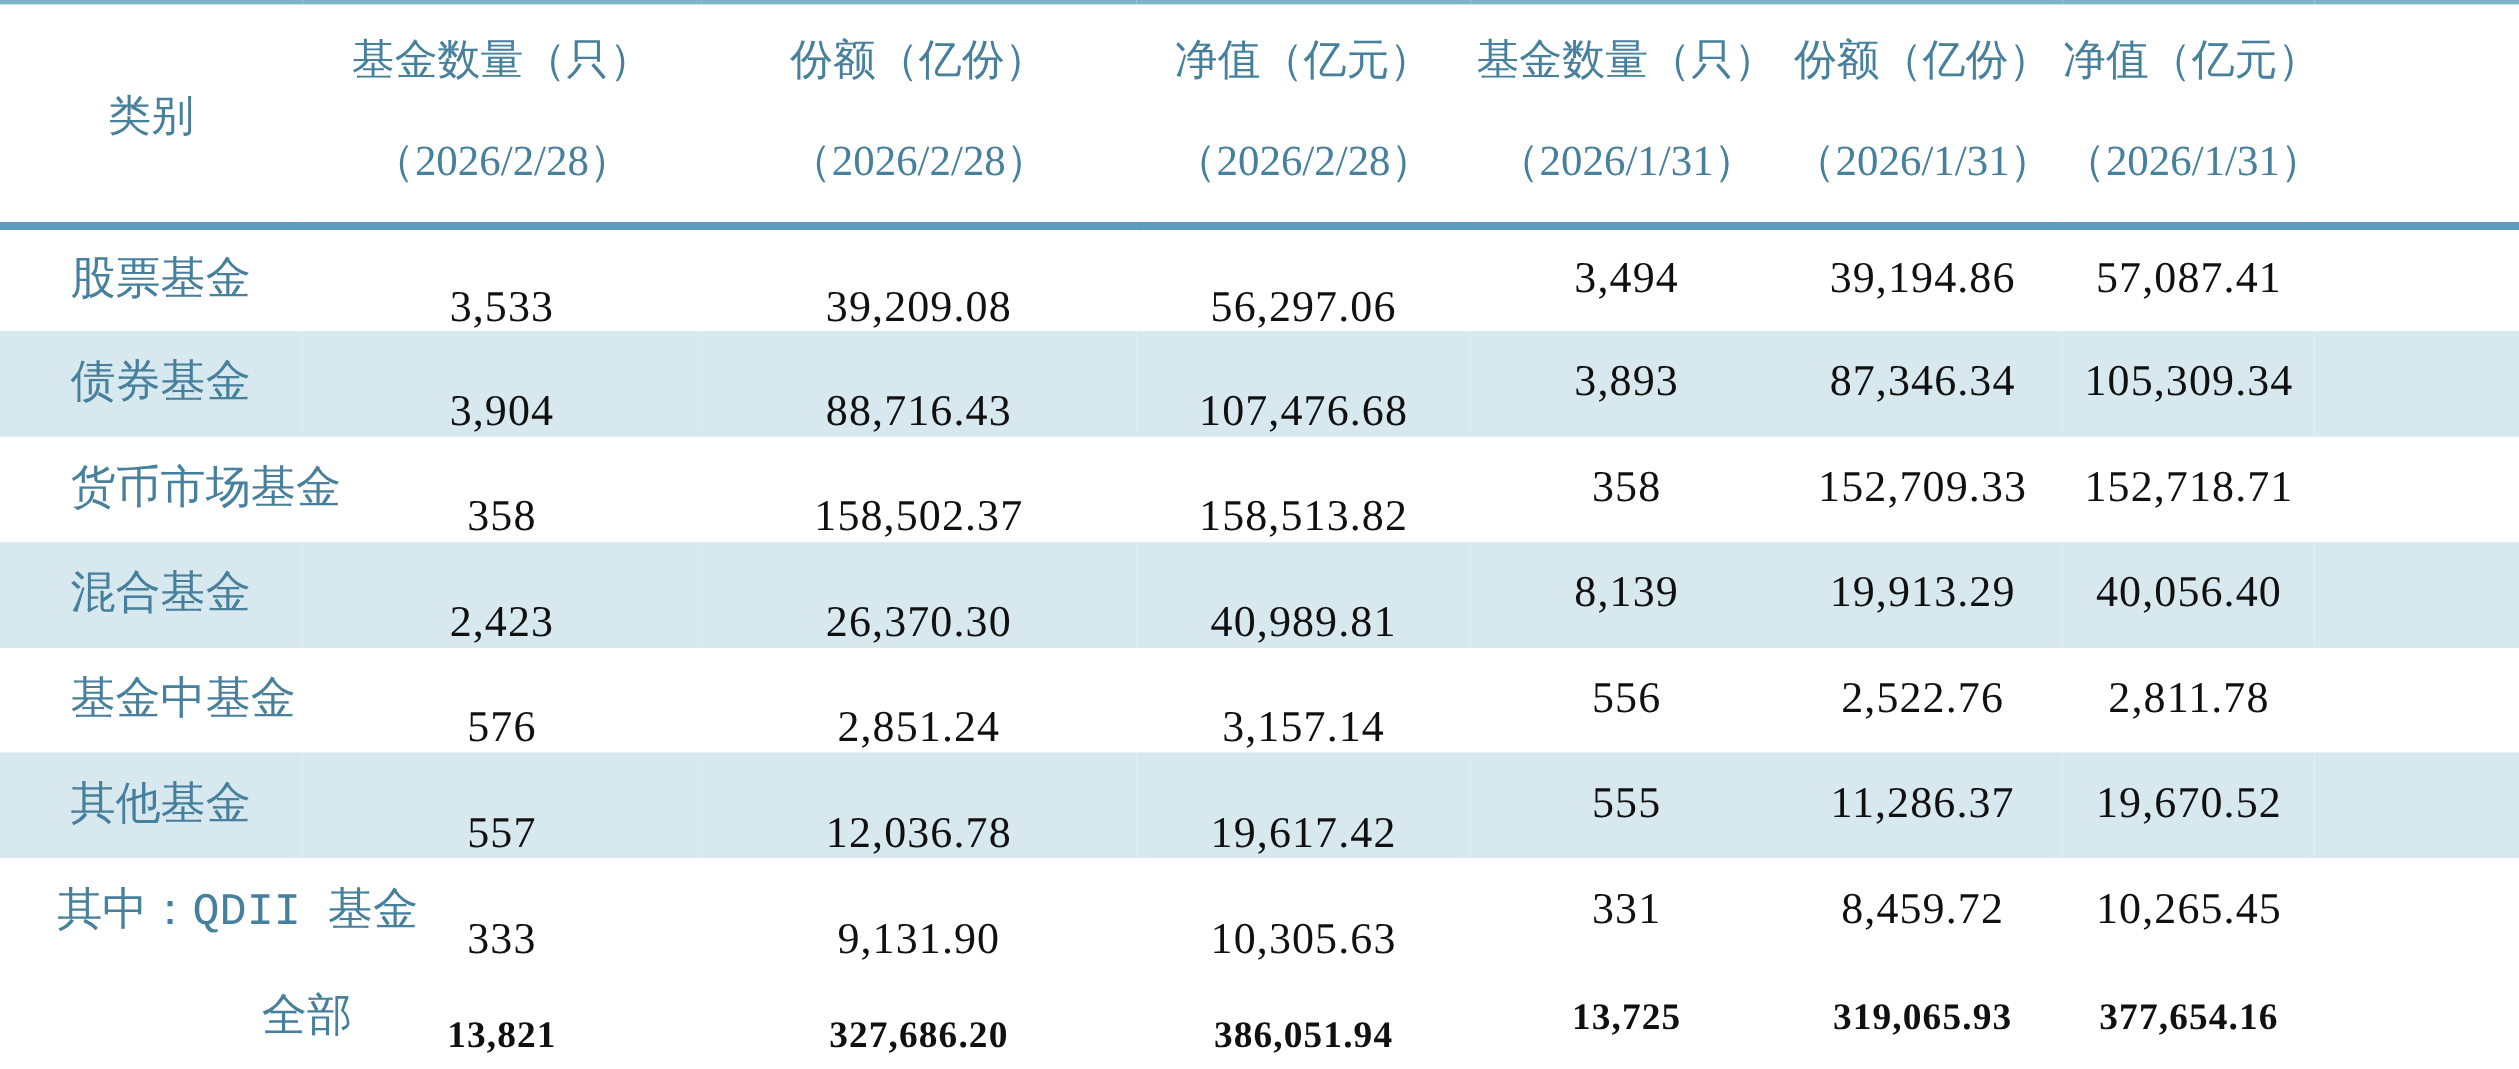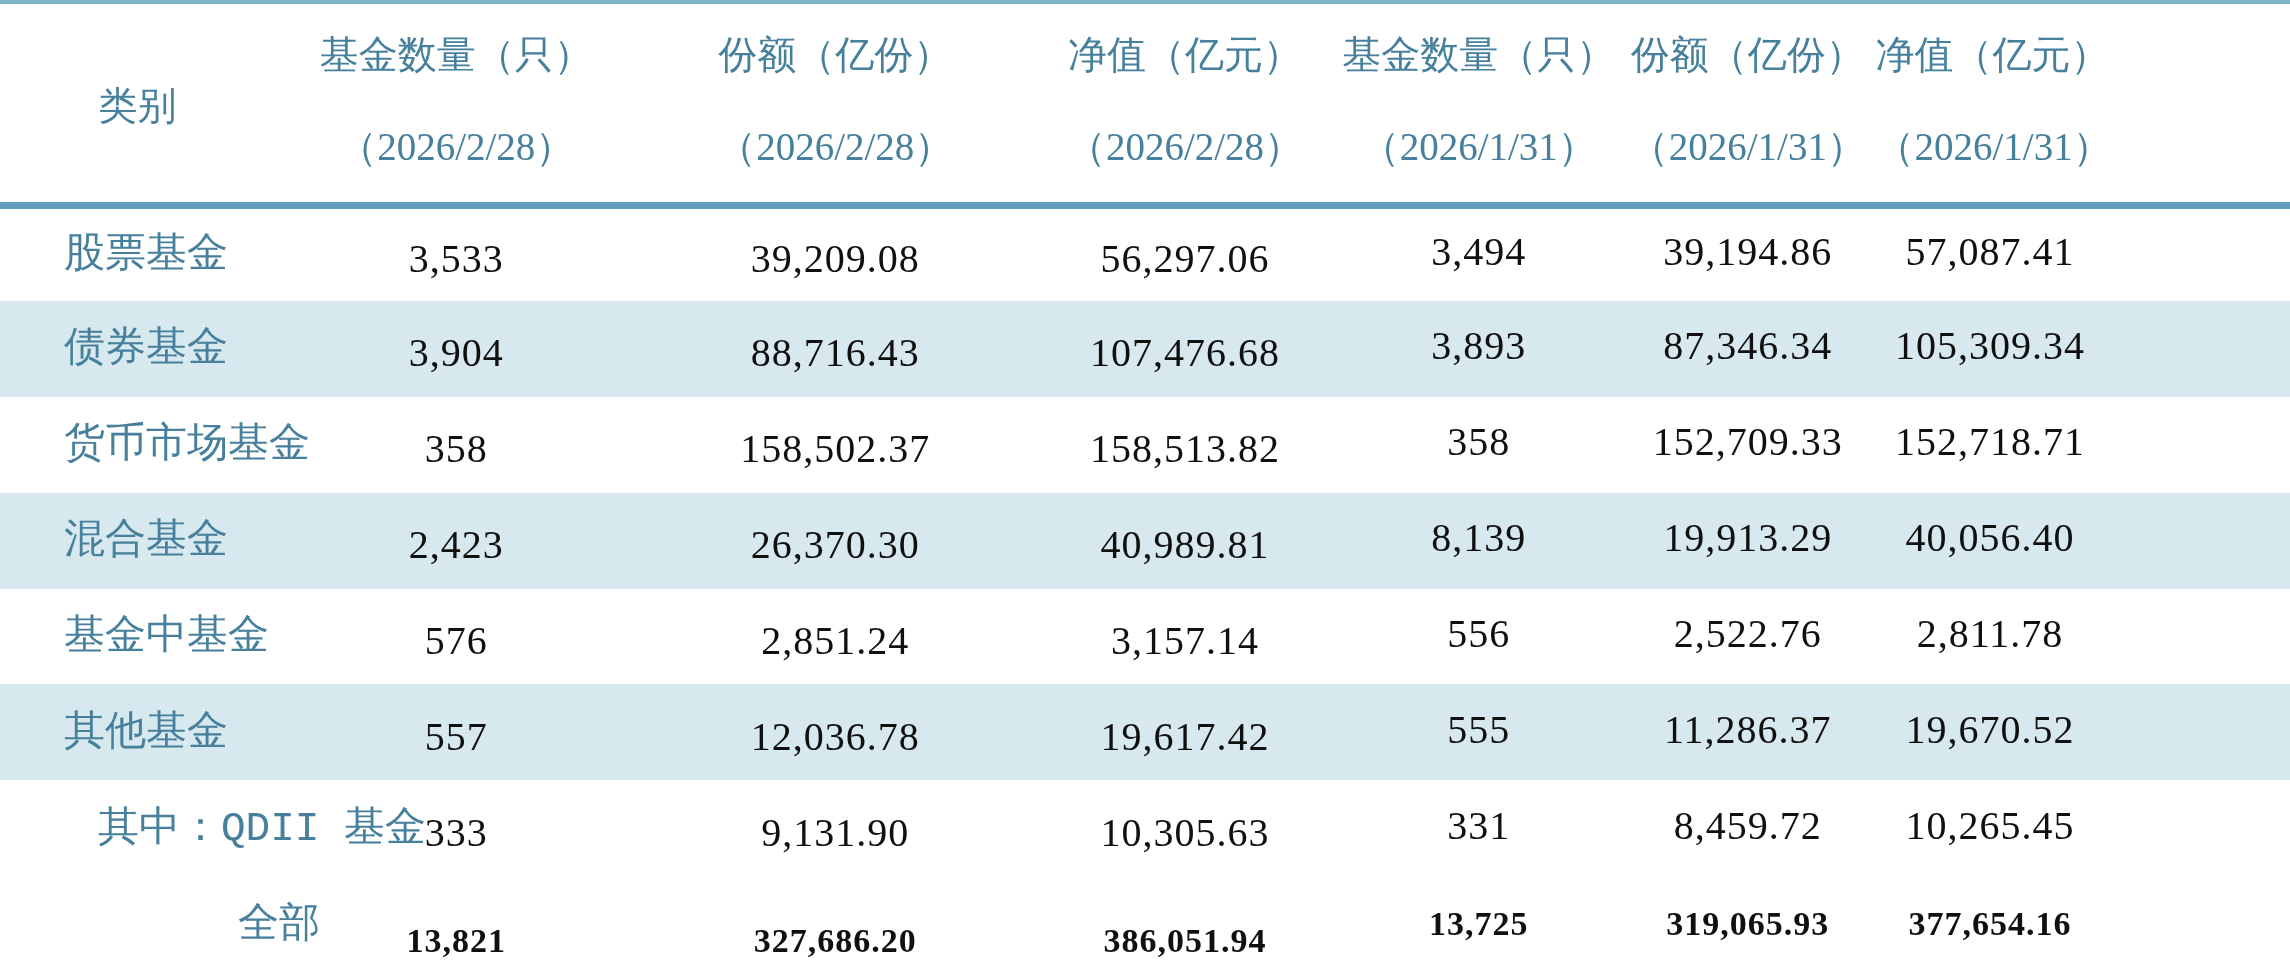--- a/index.html
+++ b/index.html
@@ -40,24 +40,24 @@
     text-align:left;
   }
   td.cat .cellv{position:relative;top:-2px;font-family:Liberation Mono, monospace;}
   td.num{
     color:var(--num);
     font-size:40px;
     letter-spacing:1px;
     text-align:center;
   }
   td.num .cellv{position:relative;display:inline-block;}
-  td.num.low .cellv{top:4px;}
+  td.num.low .cellv{top:24px;}
   td.num.high .cellv{top:-3px;}
   tr.indent-0 td.cat{padding-left:64px;}
-  tr.indent-1 td.cat{padding-left:98px;}
+  tr.indent-1 td.cat{padding-left:52px;}
   tr.indent-2 td.cat{padding-left:238px;}
   tr.total td.num .cellv{font-weight:bold;font-size:34px;}
   tr.total td.num.low .cellv{top:14px;}
 </style>
 </head>
 <body>
 
 <table>
   <colgroup>
     <col style="width:12%">

